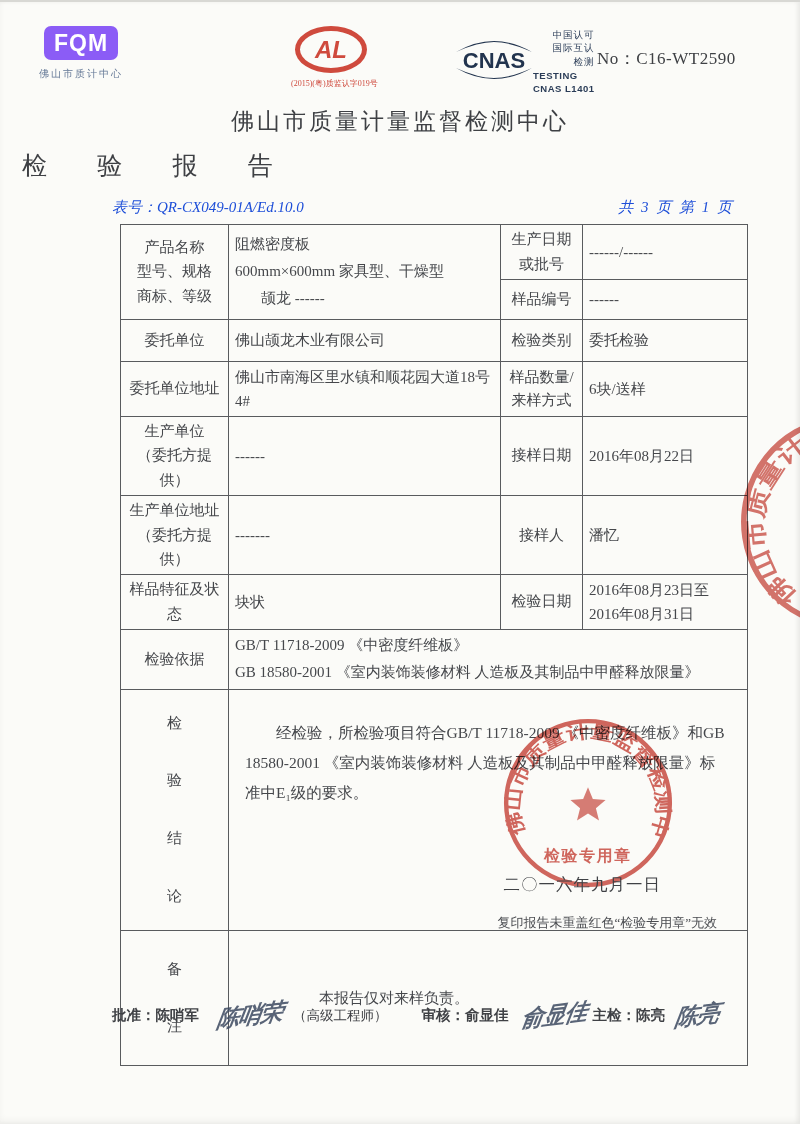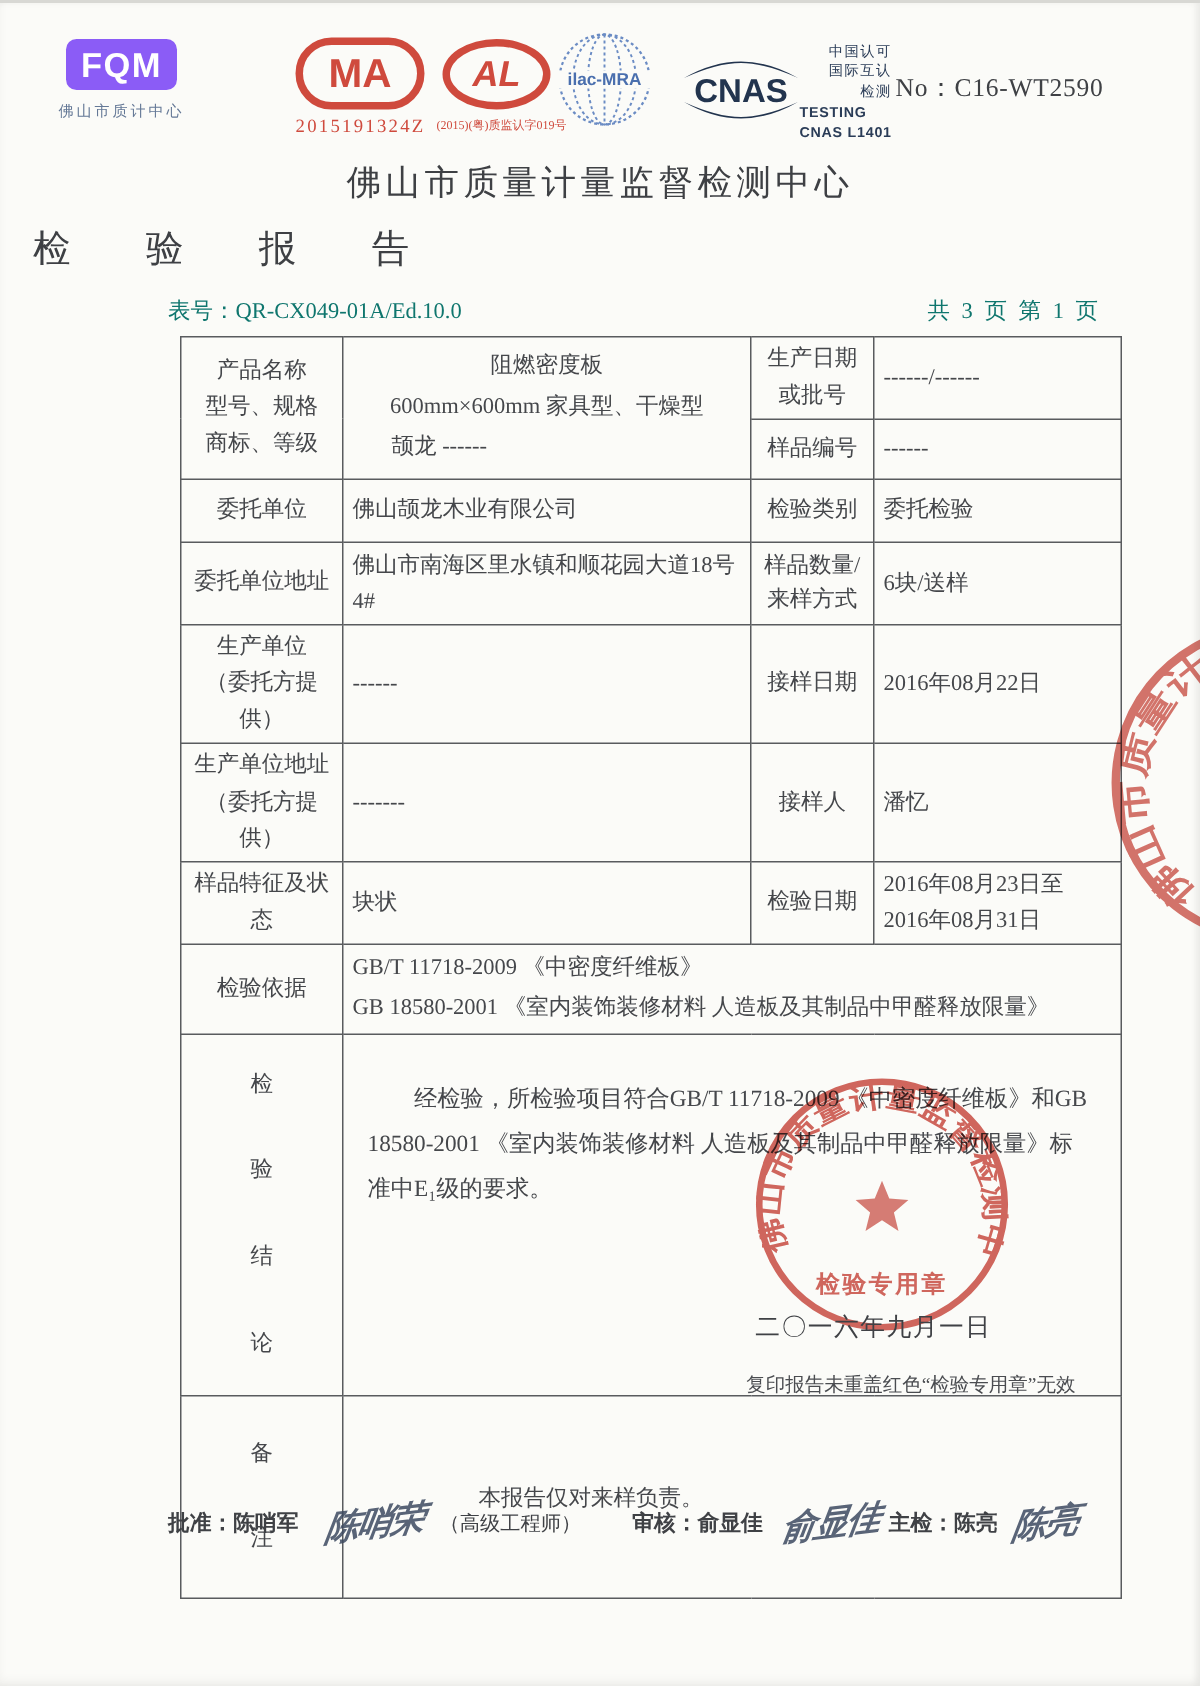--- a/index.html
+++ b/index.html
@@ -29,32 +29,32 @@
   .cal-num { margin-top:5px; font-size:8px; color:#cf4a3d; white-space:nowrap; transform:translateX(-4px); }
 
   .cnas-info { font-size:9.5px; color:#2a3c57; line-height:1.4; letter-spacing:1px; }
   .cnas-info .bold { font-weight:bold; font-family:"Liberation Sans",sans-serif; letter-spacing:0.5px; }
 
   .report-no { font-size:17px; color:#3f4145; letter-spacing:0.5px; }
 
   .title-org { width:100%; text-align:center; font-size:23px; letter-spacing:3px; color:#3e4044; font-weight:500; }
   .title-doc { width:100%; font-size:25px; letter-spacing:22px; text-indent:22px; color:#3e4044; font-weight:500; }
 
-  .meta { font-size:15px; color:#0f766e; }
+  .meta { font-size:15px; color:#1d4ed8;font-style:italic; }
   .meta-pages { letter-spacing:2px; }
 
   
   table.report { border-collapse:collapse; table-layout:fixed; width:627px; }
   table.report td { border:1.5px solid #595b5e; font-size:15px; color:#45474b; padding:2px 6px; vertical-align:middle; }
   td.lbl { text-align:center; white-space:pre-line; line-height:1.65; }
   td.val { text-align:left; padding-left:10px; white-space:pre-line; line-height:1.6; }
   td.vlbl-4 { text-align:center; white-space:pre-line; line-height:3.85; font-size:15.5px; }
   td.vlbl-2 { text-align:center; white-space:pre-line; line-height:3.8; font-size:15.5px; }
   .product-val div { line-height:1.8; }
-  .p-center { text-align:center; }
+  .p-center { }
   .p-left { text-align:left; padding-left:26px; }
 
   .conclusion-cell { position:relative; vertical-align:top !important; }
   .conclusion-text { padding:26px 14px 0 10px; text-indent:2em; line-height:1.95; font-size:15.5px; text-align:left; }
   .conclusion-date { position:absolute; right:86px; top:184px; font-size:16.5px; letter-spacing:1px; color:#3f4145; z-index:5; }
   .copy-note { position:absolute; right:30px; top:224px; font-size:13px; color:#4a4c50; z-index:5; }
 
   .remark-cell { text-align:left; padding-left:90px !important; font-size:15.5px; }
 
   
@@ -72,44 +72,28 @@
 
 <div class="page">
 
   <div class="abs" style="left:44px; top:24px;">
     <div class="fqm-box">
         <span>FQM</span>
       </div>
     <div class="fqm-caption">佛山市质计中心</div>
   </div>
 
-  <div class="abs" style="left:197px; top:23px;">
-    <div class="cma-box">
-        <span>MA</span>
-      </div>
-    <div class="cma-num">2015191324Z</div>
-  </div>
 
   <div class="abs" style="left:295px; top:24px;">
     <div class="cal-box">
         <span>AL</span>
       </div>
     <div class="cal-num">(2015)(粤)质监认字019号</div>
   </div>
 
-  <div class="abs" style="left:371px; top:19px;">
-    <svg width="64" height="64" viewBox="0 0 64 64">
-      <circle cx="32" cy="32" r="30" fill="none" stroke="#6b8cc4" stroke-width="1.5" stroke-dasharray="2 2"></circle>
-      <ellipse cx="32" cy="32" rx="21" ry="30" fill="none" stroke="#6b8cc4" stroke-width="1.3" stroke-dasharray="2 2"></ellipse>
-      <ellipse cx="32" cy="32" rx="11" ry="30" fill="none" stroke="#6b8cc4" stroke-width="1.3" stroke-dasharray="2 2"></ellipse>
-      <line x1="32" y1="2" x2="32" y2="62" stroke="#6b8cc4" stroke-width="1.3" stroke-dasharray="2 2"></line>
-      <rect x="1" y="26" width="62" height="12" fill="#fbfbf8"></rect>
-      <text x="32" y="35.5" text-anchor="middle" font-size="11.5" font-weight="bold" fill="#4a6fae" font-family="Liberation Sans, sans-serif">ilac-MRA</text>
-    </svg>
-  </div>
 
   <div class="abs" style="left:450px; top:36px;">
     <svg width="88" height="44" viewBox="0 0 88 44">
       <path d="M6,14 Q44,-8 82,14 Q60,4 44,4 Q28,4 6,14 Z" fill="#22344e"></path>
       <path d="M6,30 Q44,52 82,30 Q60,40 44,40 Q28,40 6,30 Z" fill="#22344e"></path>
       <text x="44" y="30" text-anchor="middle" font-size="22" font-weight="bold" fill="#22344e" font-family="Liberation Sans, sans-serif">CNAS</text>
     </svg>
   </div>
   <div class="abs cnas-info" style="left:533px; top:27px;">
     <div class="pre">中国认可

